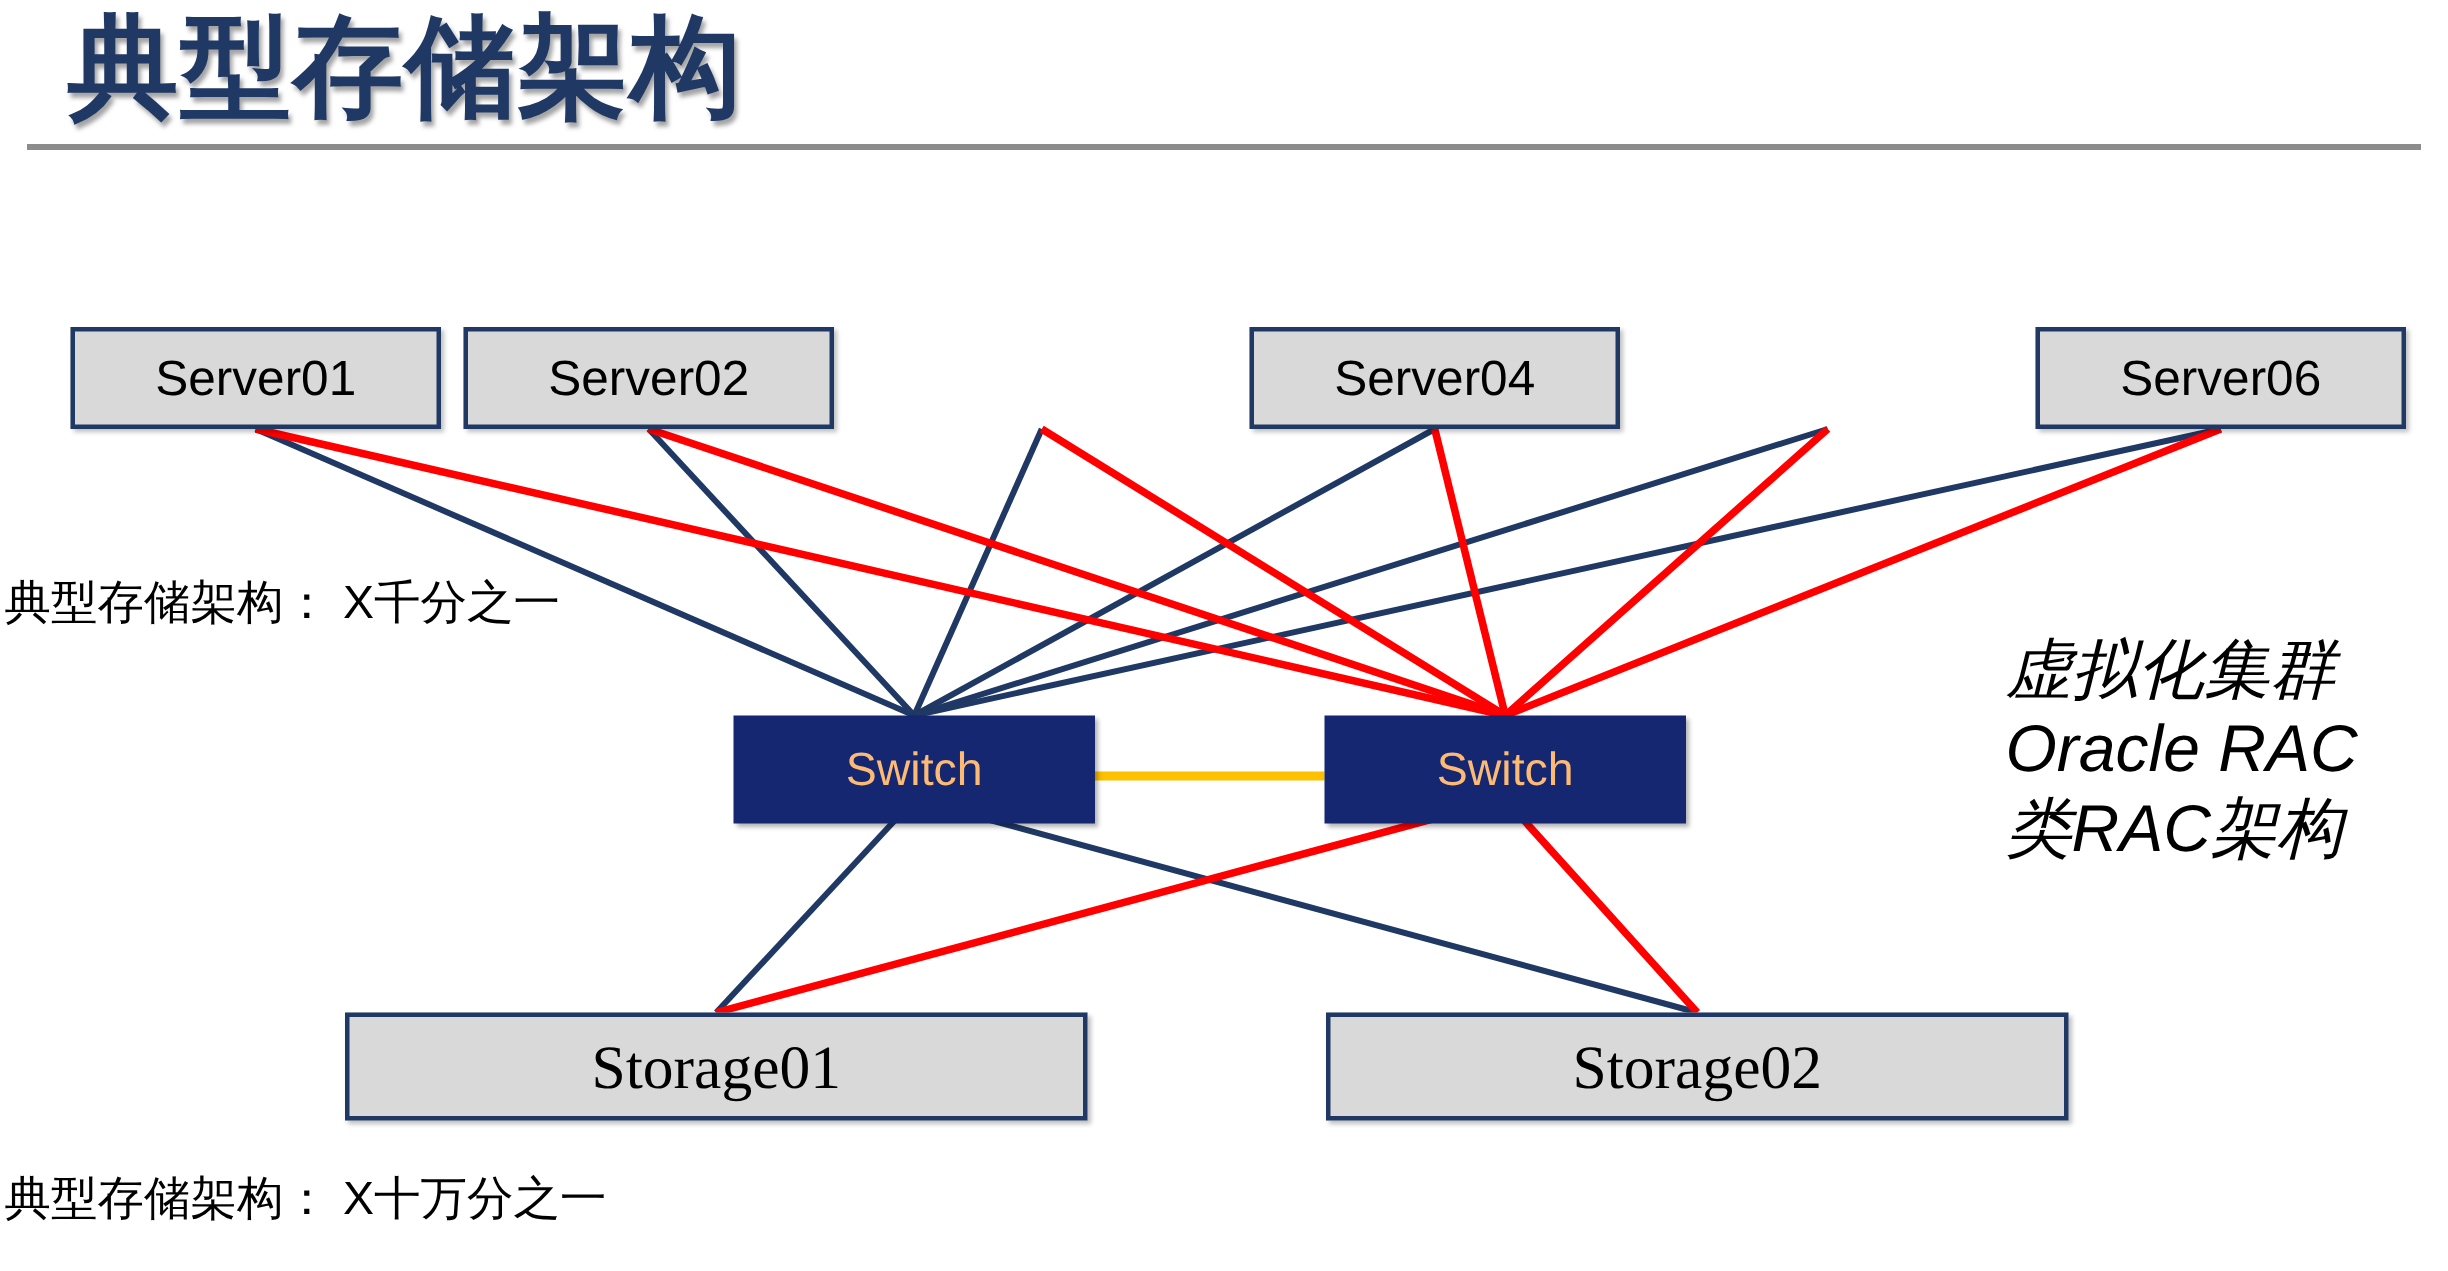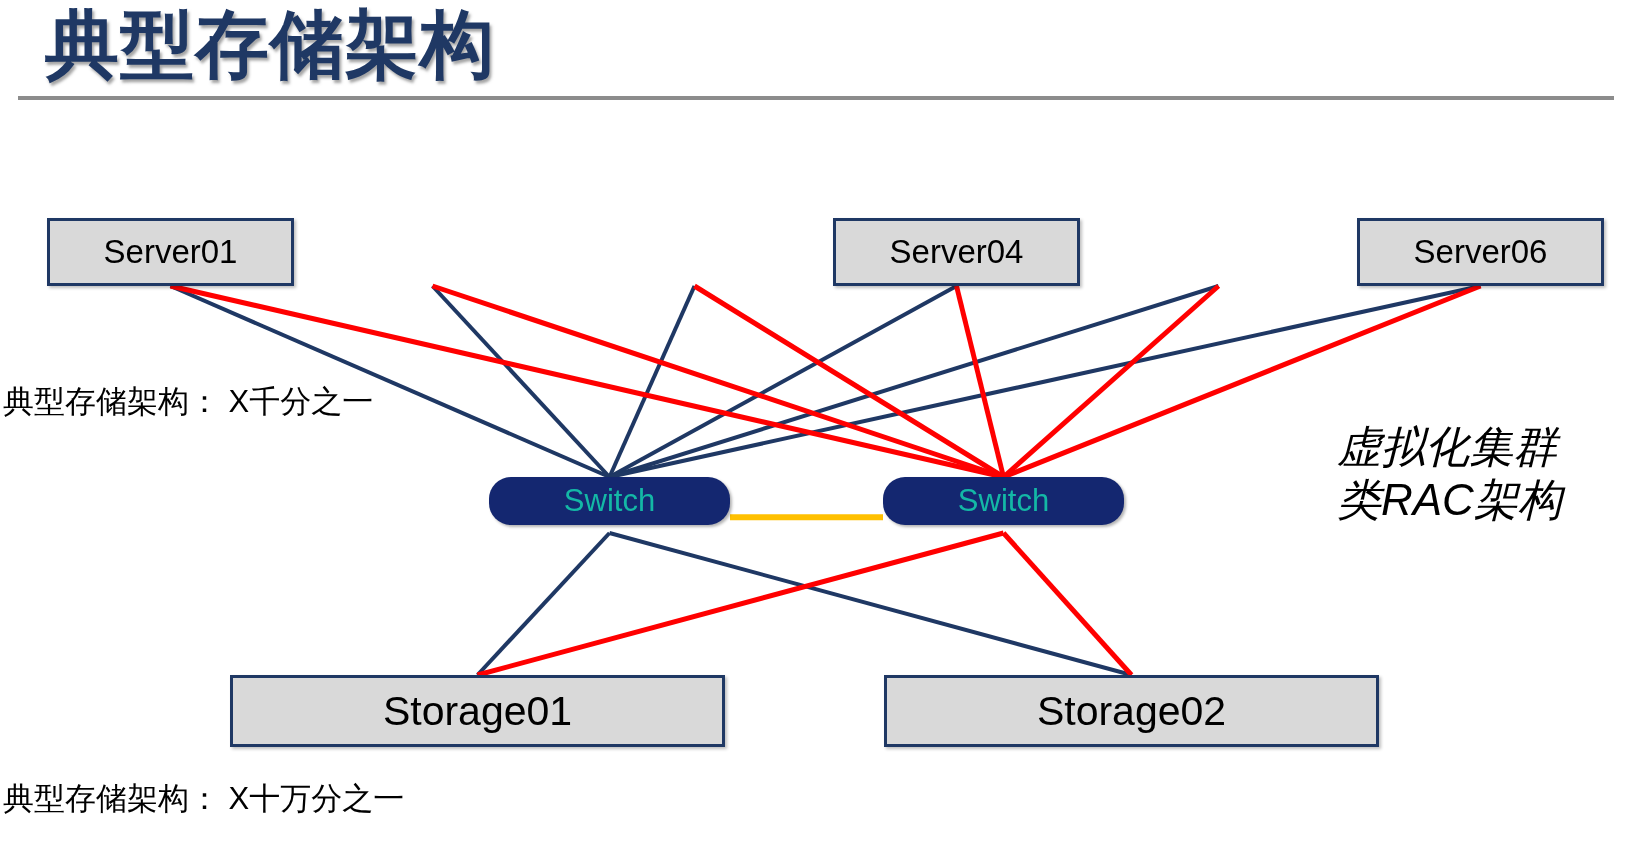--- a/index.html
+++ b/index.html
@@ -18,27 +18,28 @@
   .node{
     position:absolute;display:flex;align-items:center;justify-content:center;
     box-sizing:border-box;color:#000;text-align:right;white-space:nowrap;
   }
   .server{
     top:218px;width:247px;height:68px;background:#D9D9D9;
     border:3px solid #1F3864;font-size:33px;
     box-shadow:2px 2px 3px rgba(0,0,0,0.25);
   }
   .switch{
-    top:477px;width:241px;height:48px;background:#142770;color:#14b8a6;
-    font-size:31px;box-shadow:2px 2px 3px rgba(0,0,0,0.3);border-radius:22px;
+    top:477px;width:241px;height:72px;background:#142770;color:#fdba74;
+    font-size:31px;box-shadow:2px 2px 3px rgba(0,0,0,0.3);
   }
   .storage{
     top:675px;width:495px;height:72px;background:#D9D9D9;
     border:3px solid #1F3864;font-size:41px;
     box-shadow:2px 2px 3px rgba(0,0,0,0.25);
+    font-family:Liberation Serif, serif;
   }
   .side-label{
     position:absolute;color:#000;font-size:31px;white-space:nowrap;
   }
   .note{
     position:absolute;left:1337px;top:420px;color:#000;
     font-size:44px;line-height:53px;white-space:nowrap;font-style:italic;
   }
 </style>
 </head>
@@ -63,30 +64,32 @@
       <line x1="609.5" y1="533" x2="1131.5" y2="675" stroke="#1F3864" stroke-width="4"></line>
       <line x1="1003.5" y1="533" x2="477.5" y2="675" stroke="#FF0000" stroke-width="5"></line>
       <line x1="1003.5" y1="533" x2="1131.5" y2="675" stroke="#FF0000" stroke-width="5"></line>
       <line x1="730" y1="517.32" x2="883" y2="517.32" stroke="#FFC000" stroke-width="6"></line>
     </svg>
 
   <h1 class="page-title">典型存储架构</h1>
   <div class="divider"></div>
 
   <div class="node server" style="left:47px">Server01</div>
+  <div class="node server" style="left:309px">Server02</div>
   <div class="node server" style="left:833px">Server04</div>
   <div class="node server" style="left:1357px">Server06</div>
 
   <div class="side-label" style="left:3px;top:381px">典型存储架构： X千分之一</div>
 
   <div class="node switch" style="left:489px">Switch</div>
   <div class="node switch" style="left:883px">Switch</div>
 
   <div class="note">
     <div>虚拟化集群</div>
+    <div>Oracle RAC</div>
     <div>类RAC架构</div>
   </div>
 
   <div class="node storage" style="left:230px">Storage01</div>
   <div class="node storage" style="left:884px">Storage02</div>
 
   <div class="side-label" style="left:3px;top:778px">典型存储架构： X十万分之一</div>
 
 </div>
 

